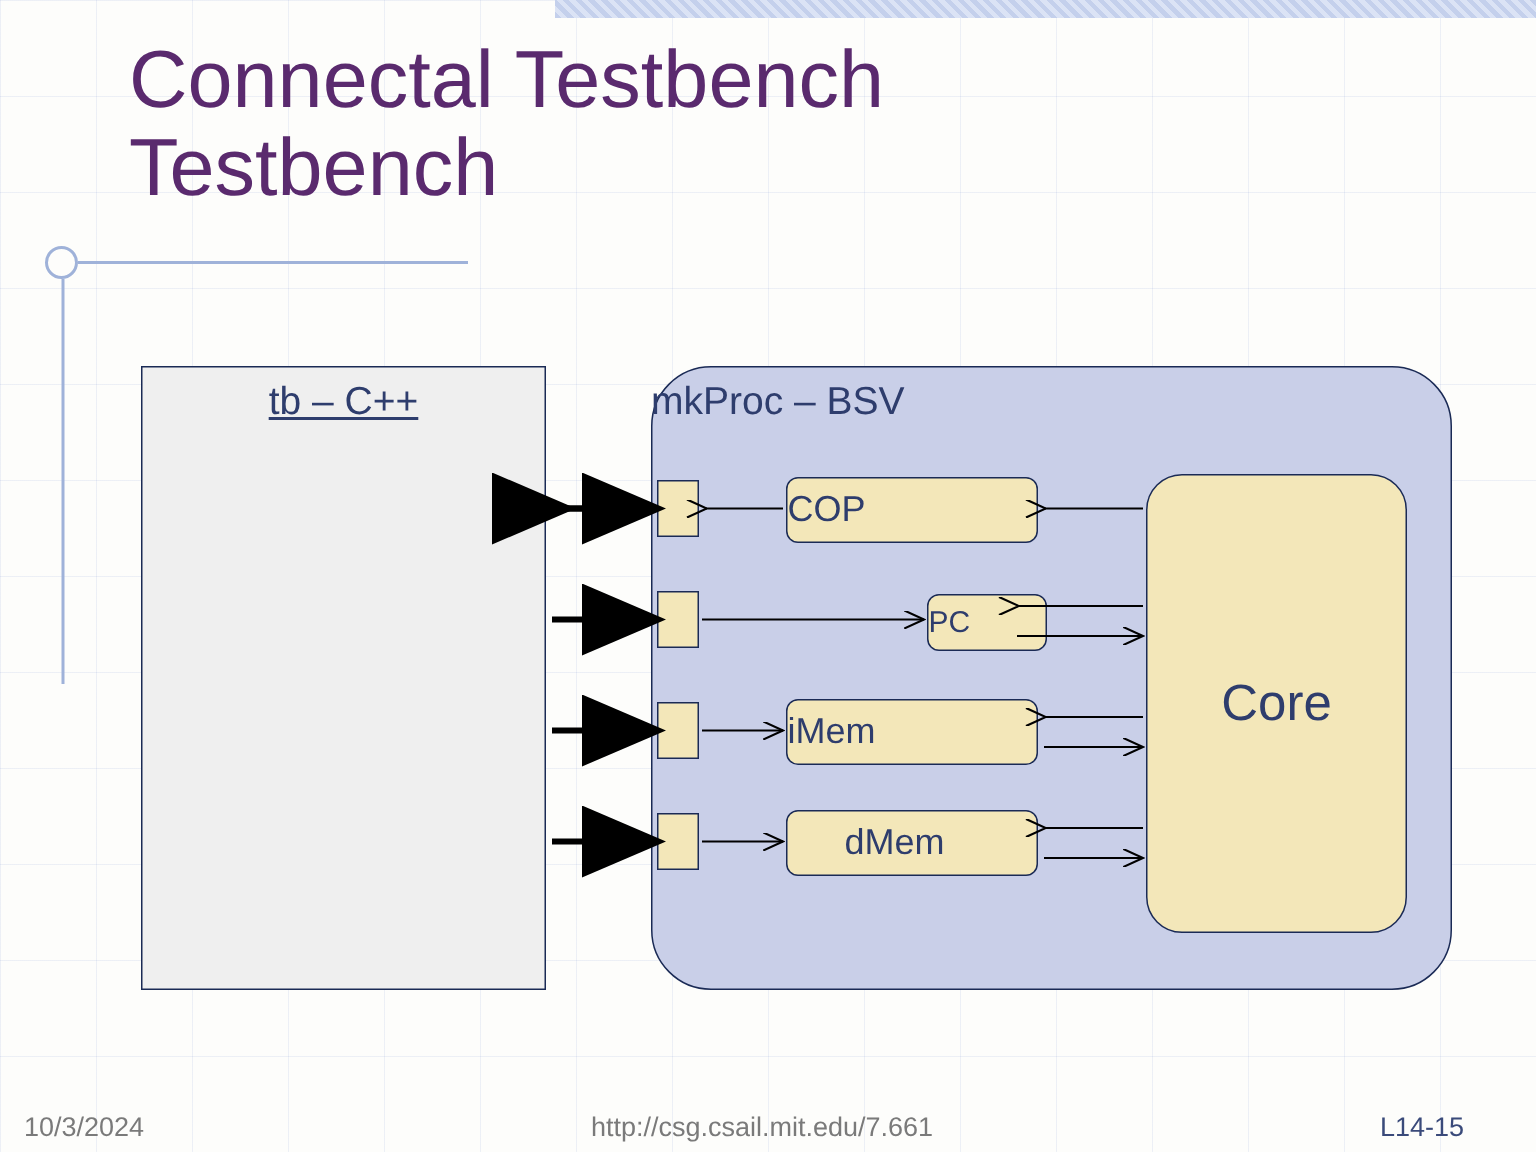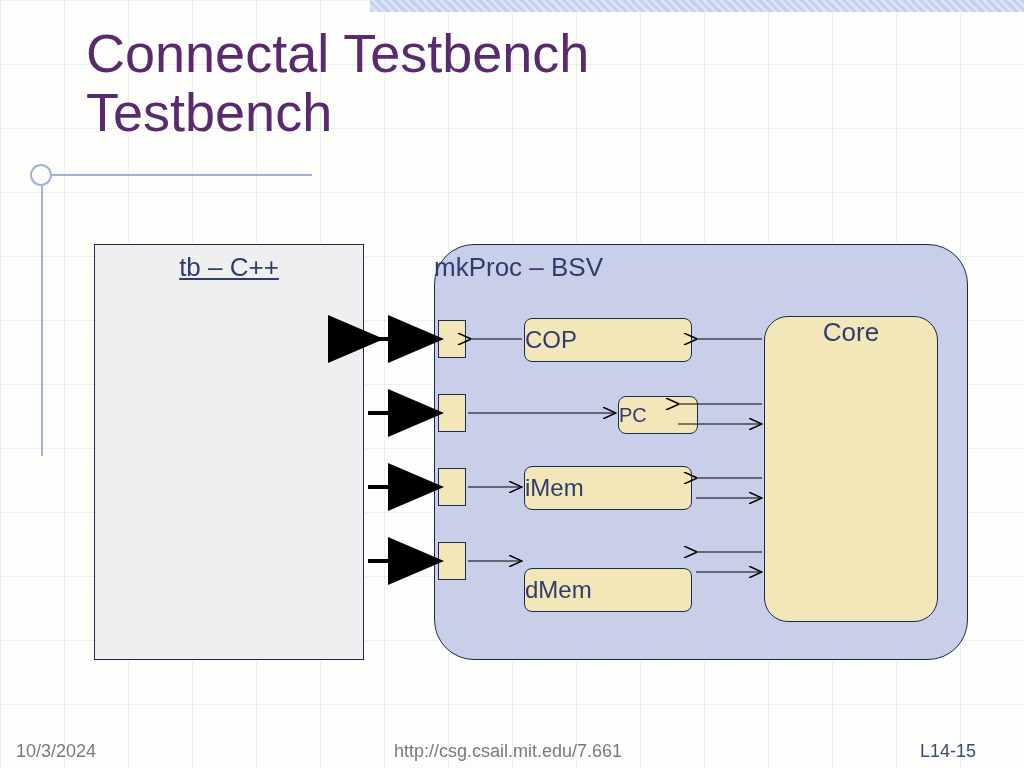--- a/index.html
+++ b/index.html
@@ -34,40 +34,40 @@
 
   .mkproc-box {
     position: absolute; left: 434px; top: 244px; width: 534px; height: 416px;
     background: #c9cfe8; border: 1.5px solid #1a2a55; border-radius: 40px;
   }
   .mkproc-label { position: absolute; left: 434px; top: 252px; width: 534px; text-align: left; font-size: 26px; color: #2e3d6d; }
 
   .core-box {
     position: absolute; left: 764px; top: 316px; width: 174px; height: 306px;
     background: #f3e7b9; border: 1.5px solid #1a2a55; border-radius: 24px;
-    display: flex; align-items: flex-start; justify-content: center;
-    font-size: 26px; color: #2e3d6d;
+    display: flex; align-items: center; justify-content: center;
+    font-size: 34px; color: #2e3d6d;
   }
 
   .port { position: absolute; width: 28px; height: 38px; background: #f3e7b9; border: 1.5px solid #1a2a55; }
   .port.p1 { left: 438px; top: 320px; }
   .port.p2 { left: 438px; top: 394px; }
   .port.p3 { left: 438px; top: 468px; }
   .port.p4 { left: 438px; top: 542px; }
 
   .mbox {
     position: absolute; width: 168px; height: 44px;
     background: #f3e7b9; border: 1.5px solid #1a2a55; border-radius: 8px;
     display: flex; align-items: center; 
     font-size: 24px; color: #2e3d6d;
   }
   .mbox.cop  { left: 524px; top: 318px; }
   .mbox.pc   { left: 618px; top: 396px; width: 80px; height: 38px; font-size: 20px; }
   .mbox.imem { left: 524px; top: 466px; }
-  .mbox.dmem { left: 524px; top: 568px; }
+  .mbox.dmem { left: 524px; top: 540px; padding-left: 38px; }
 
   svg.wires { position: absolute; left: 0; top: 0; width: 1024px; height: 768px; pointer-events: none; }
 
   .footer {
     position: absolute; left: 0; bottom: 6px; width: 992px;
     display: flex; justify-content: space-between; padding: 0 16px;
     font-size: 18px; color: #7a7a7a;
   }
   .footer .slide { color: #3a4a7a; }
 </style>

